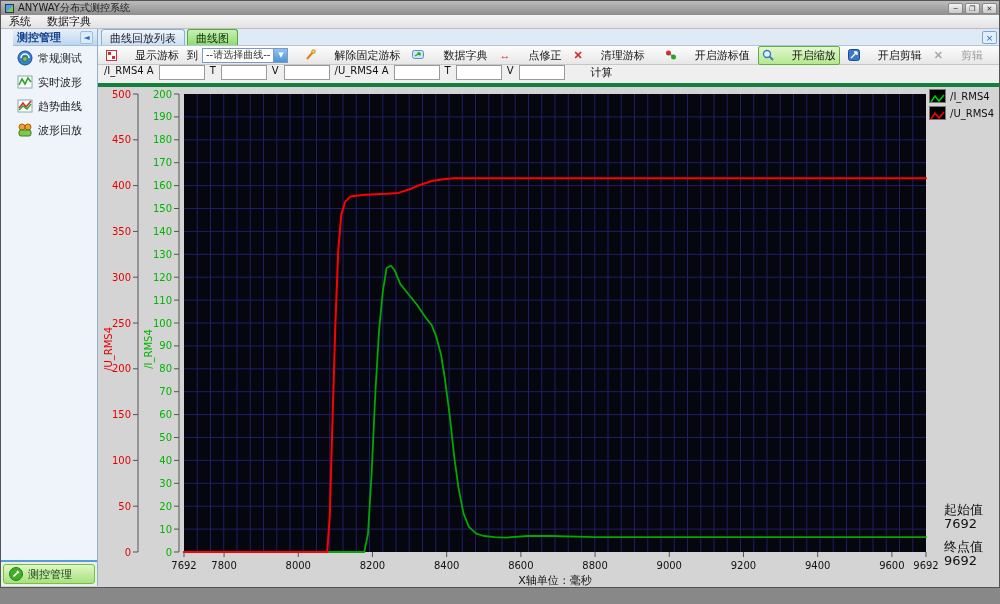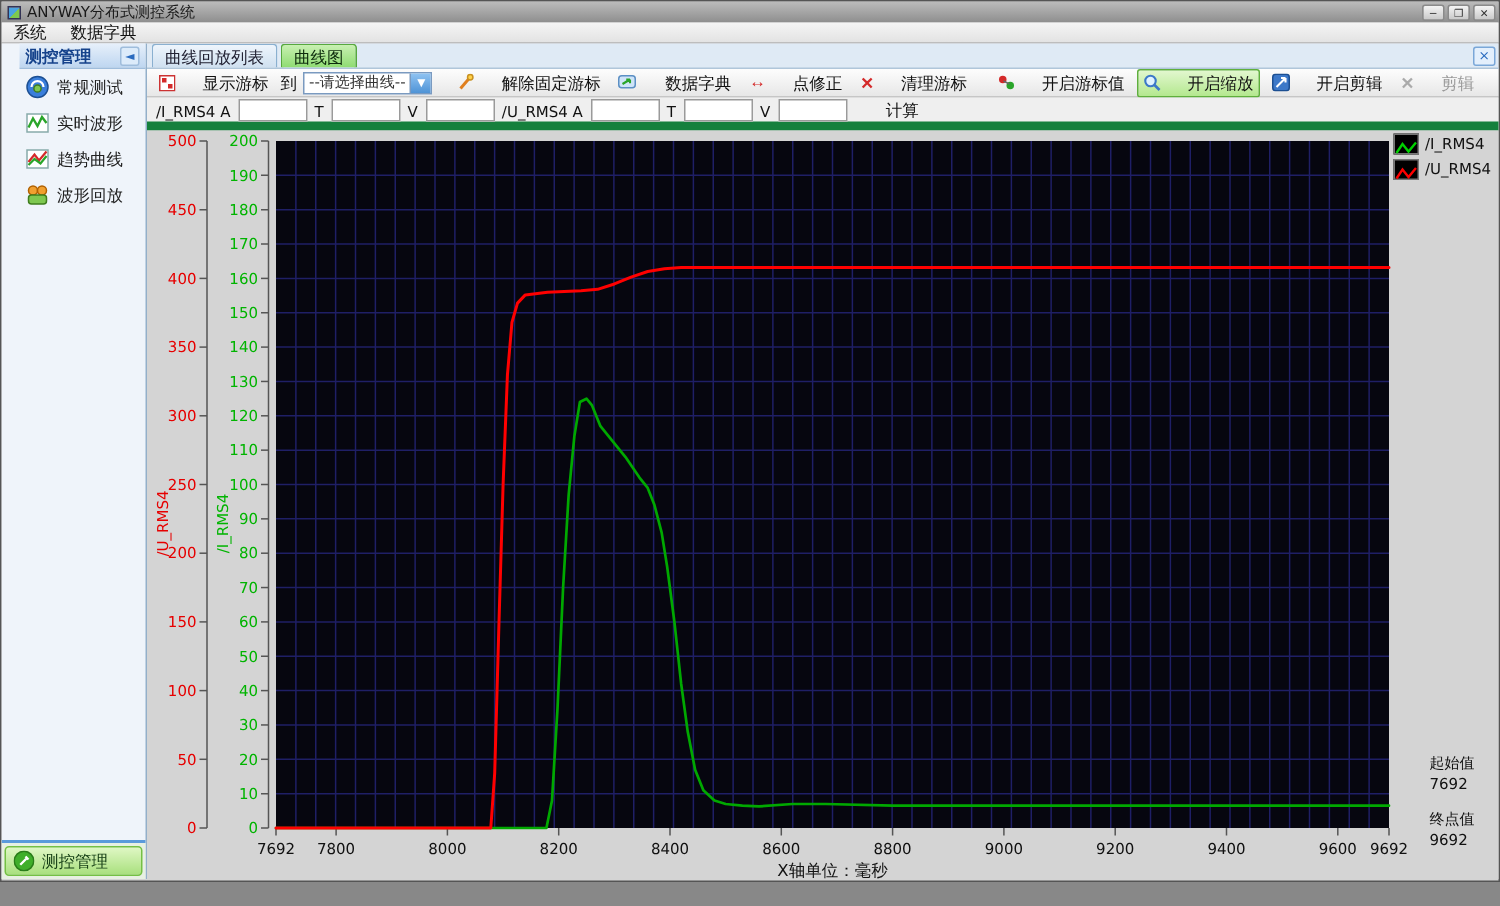--- a/index.html
+++ b/index.html
@@ -57,33 +57,33 @@
   .tbtn.disabled { color:#9a9a9a; }
   .tsep { width:1px; height:13px; background:#c0c0c0; margin:0 2px; }
   .combo { display:flex; align-items:center; width:112px; height:15px; border:1px solid #7a9ac0; background:#fff; }
   .combo-text { flex:1; font-size:10px; color:#333; padding:4px 3px; overflow:hidden; }
   .combo-arrow { width:14px; height:13px; background:linear-gradient(#8fc3f2,#4f93d6); color:#fff;
     font-size:7px; line-height:13px; text-align:center; border-left:1px solid #7a9ac0; }
   .glyph-red { color:#d42a2a; font-weight:bold; }
   .glyph-green { color:#2aa52a; font-weight:bold; }
   .glyph-gray { color:#aaa; font-weight:bold; }
 
-  .toolbar2 { height:22px; background:#efefef; border-bottom:6px solid #15803d;
-    display:flex; align-items:flex-end; padding:0 6px; gap:5px; font-size:10px; color:#111; }
+  .toolbar2 { height:22px; background:#efefef; border-bottom:4px solid #15803d;
+    display:flex; align-items:flex-start; padding:0 6px; gap:5px; font-size:10px; color:#111; }
   .cfield { width:46px; height:15px; border:1px solid #9a9a9a; background:#fff; font-size:10px; padding:0 2px; }
   .calc-label { margin-left:21px; font-size:11px; }
 
   
   .chart-panel { position:relative; flex:1; background:#d4d4d4; }
   #chart-svg { position:absolute; left:0; top:0; }
   .legend { position:absolute; right:7px; top:2px; display:flex; flex-direction:column; gap:3px; }
   .legend-row { display:flex; align-items:center; gap:4px; }
   .legend-box { width:17px; height:14px; background:#000; border:1px solid #777; }
   .legend-label { font-size:10px; color:#111; }
-  .range-box { position:absolute; right:18px; top:416px; font-size:10px; color:#111; line-height:14px; }
+  .range-box { position:absolute; right:18px; top:416px; font-size:13px; color:#111; line-height:14px; }
   .range-box .val { margin-bottom:9px; }
 
   
   .statusbar { position:absolute; left:0; bottom:0; width:1000px; height:19px;
     background:linear-gradient(#fafafa,#dddddd); border-top:1px solid #b3b3b3;
     display:flex; align-items:center; justify-content:flex-end; gap:14px; padding:0 10px;
     font-size:10px; color:#222; }
 </style>
 </head>
 <body>

